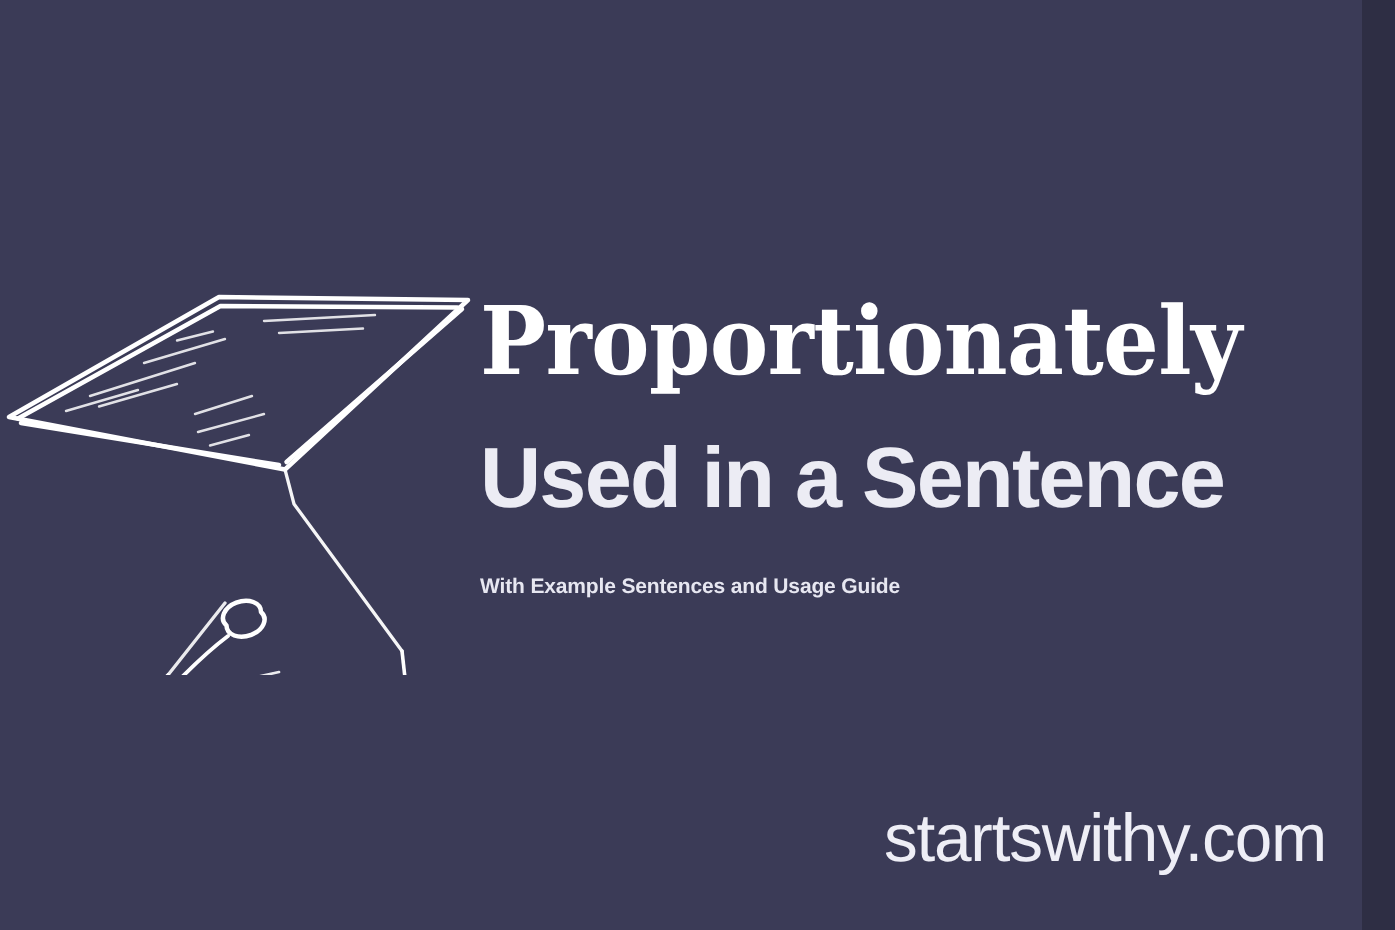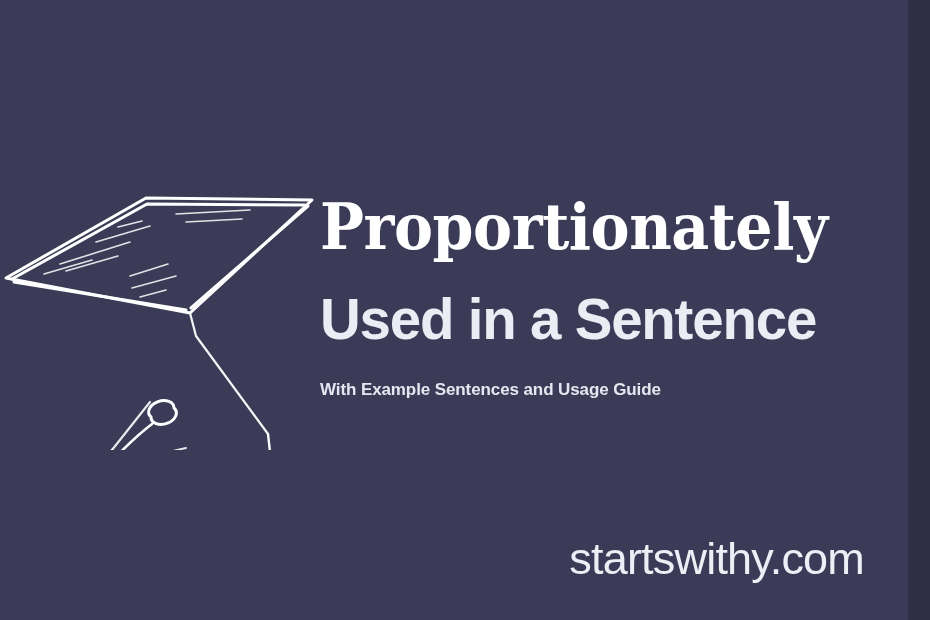--- a/index.html
+++ b/index.html
@@ -59,33 +59,33 @@
     padding: 0;
     margin-top: 22px;
     transform: scaleX(0.99);
     transform-origin: left center;
   }
 
   #subtitle {
     color: #e7e7f1;
     font-family: "Liberation Sans", sans-serif;
     font-weight: 700;
-    font-size: 17px;
+    font-size: 14px;
     line-height: 20px;
     letter-spacing: -0.1px;
     white-space: nowrap;
     margin: 0;
     padding: 0;
     margin-top: 28px;
   }
 
   
   #brand {
     position: absolute;
-    right: 44px;
+    right: 24px;
     bottom: 35px;
     color: #eeeef6;
     font-family: "Liberation Sans", sans-serif;
     font-weight: 400;
     font-size: 45px;
     line-height: 52px;
     letter-spacing: -0.8px;
     white-space: nowrap;
     text-align: right;
   }

